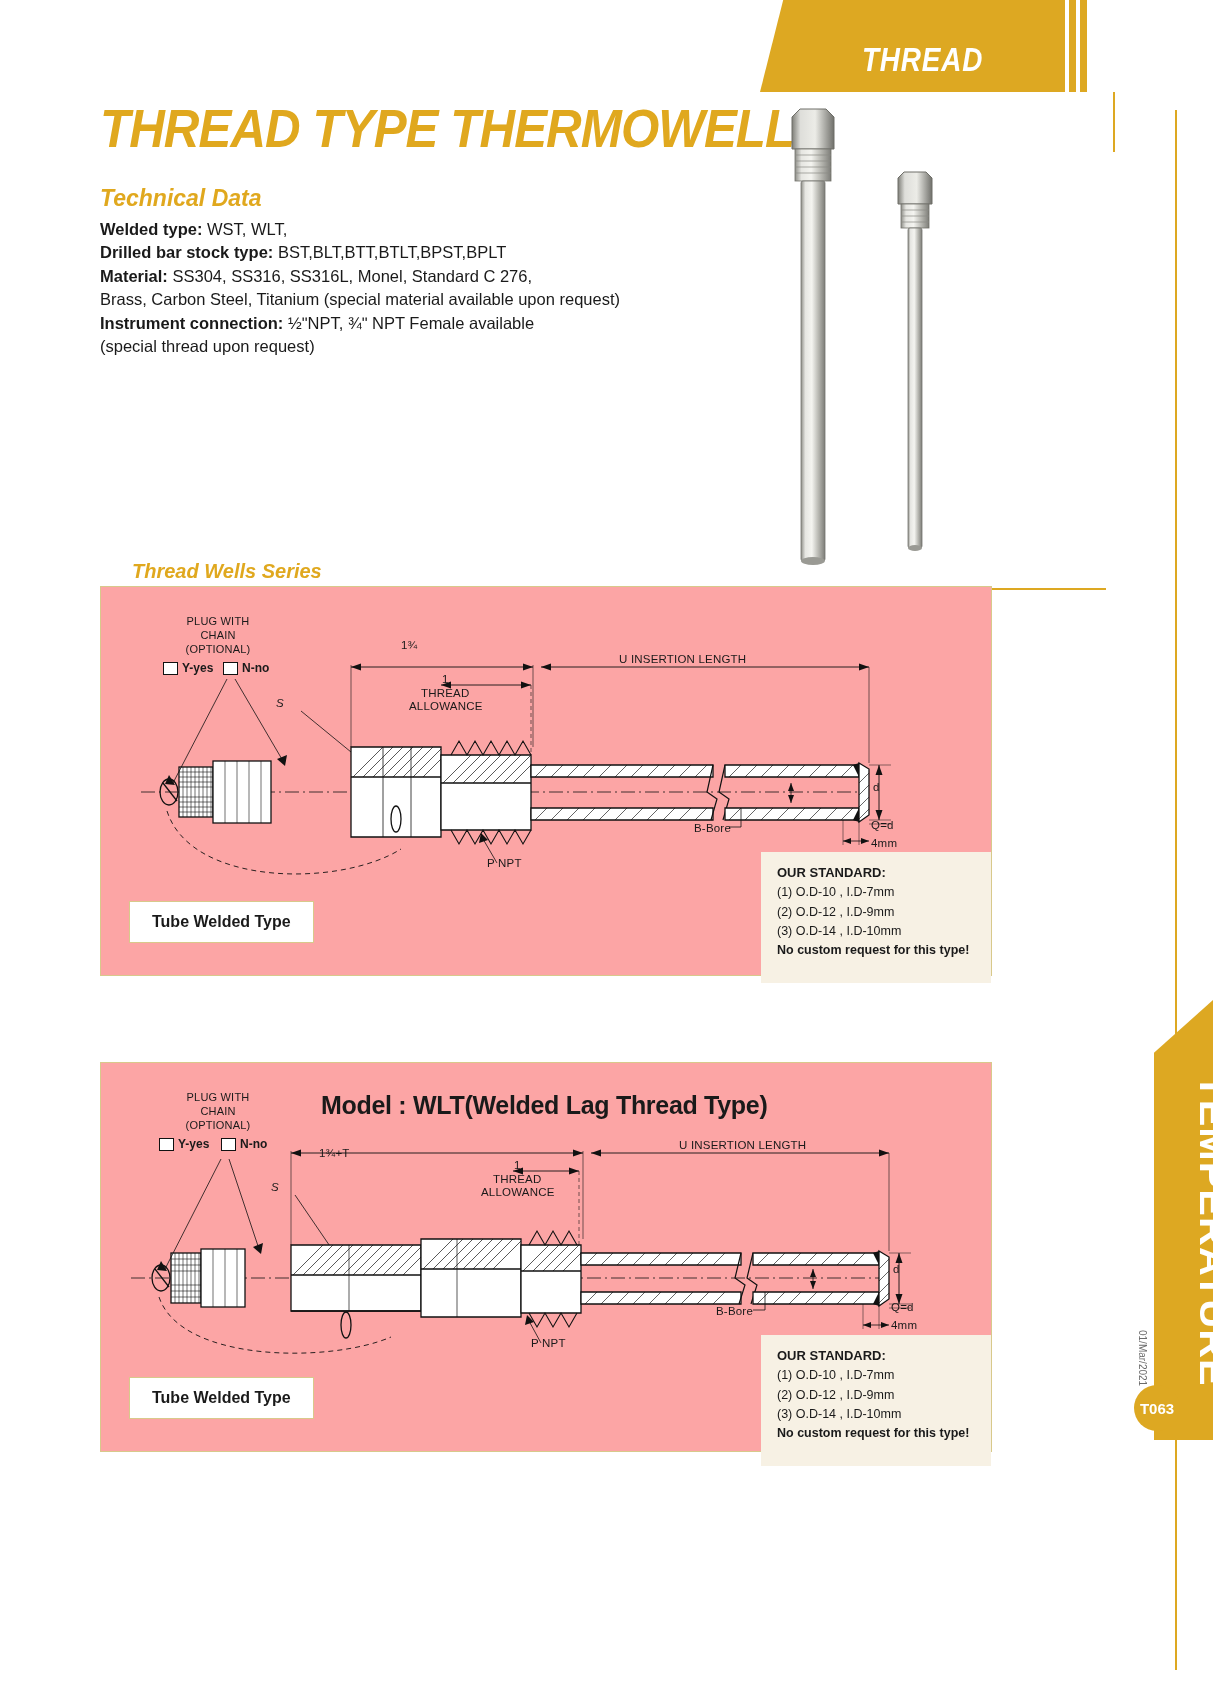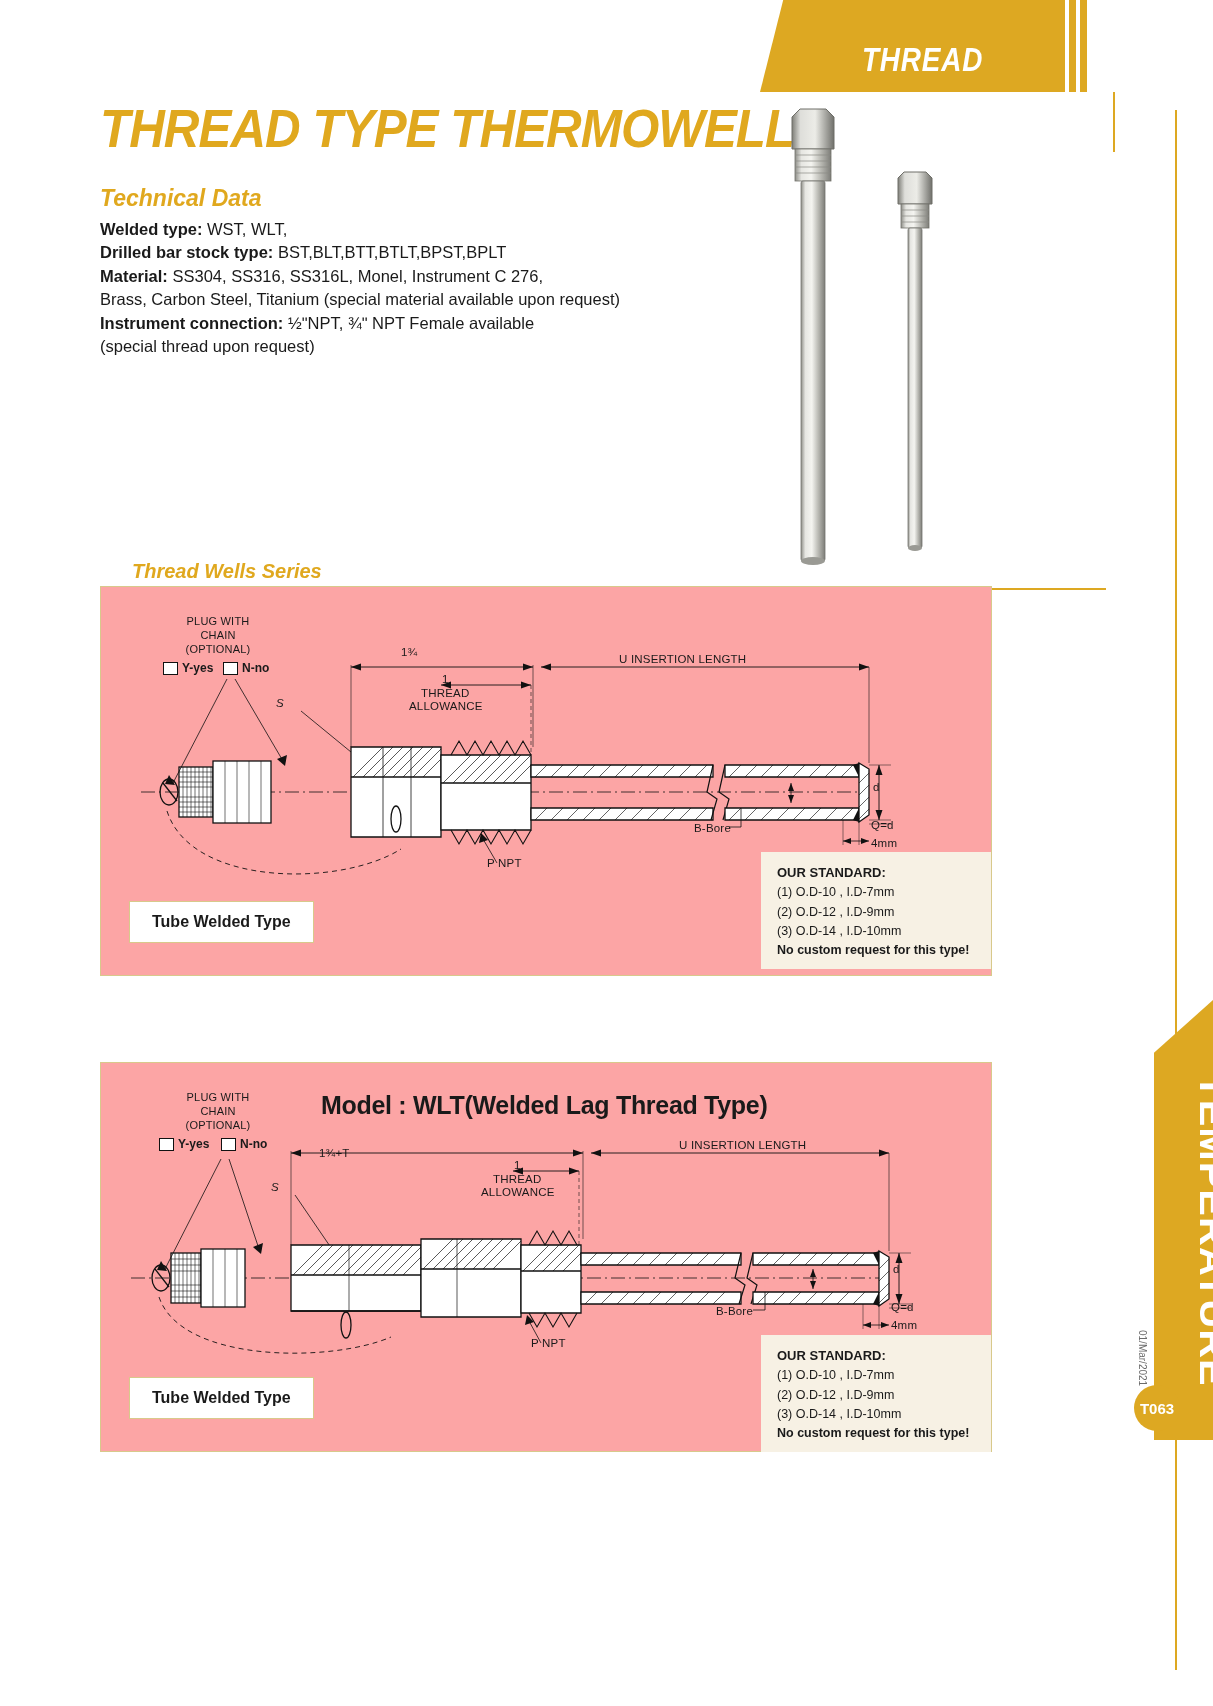--- a/index.html
+++ b/index.html
@@ -49,21 +49,21 @@
   #panel1{top:586px;height:388px;}
   #panel2{top:1062px;height:388px;}
 
   .plug-label{position:absolute;font-size:11px;line-height:1.25;text-align:center;letter-spacing:.2px;}
   .cbrow{position:absolute;font-size:12px;font-weight:bold;display:flex;align-items:center;gap:4px;}
   .cb{display:inline-block;width:13px;height:11px;border:1.4px solid #111;background:#fff;}
   .model-title{position:absolute;font-size:25px;font-weight:bold;letter-spacing:-.3px;}
   .dim{position:absolute;font-size:11.5px;letter-spacing:.2px;white-space:nowrap;}
   .tube-box{position:absolute;border:1.5px solid #d8c98b;background:#fff;padding:11px 22px;
             font-size:16px;font-weight:bold;}
-  .std-box{position:absolute;background:#f7f1e4;padding:11px 14px 8px 16px;font-size:12.5px;line-height:1.55;}
+  .std-box{position:absolute;background:#f7f1e4;padding:11px 14px 22px 16px;font-size:12.5px;line-height:1.55;}
   .std-box .h{font-weight:bold;font-size:13px;}
   .std-box .last{font-weight:bold;}
   svg{display:block;}
 </style>
 </head>
 <body>
 
 <div class="hdr-band"></div>
 <div class="hdr-band2"></div>
 <div class="hdr-stripes">
@@ -83,21 +83,21 @@
   </div>
   <div class="foot-date">01/Mar/2021</div>
   <div class="foot-page">T063</div>
 </div>
 
 <div class="main-title">THREAD TYPE THERMOWELLS</div>
 <div class="tech-head">Technical Data</div>
 <div class="tech-body" id="techlist">
     <div><b>Welded type:</b><span> WST, WLT,</span></div>
     <div><b>Drilled bar stock type:</b><span> BST,BLT,BTT,BTLT,BPST,BPLT</span></div>
-    <div><b>Material:</b><span> SS304, SS316, SS316L, Monel, Instrument C 276,</span></div>
+    <div><b>Material:</b><span> SS304, SS316, SS316L, Monel, Standard C 276,</span></div>
     <div><span>Brass, Carbon Steel, Titanium (special material available upon request)</span></div>
     <div><b>Instrument connection:</b><span> ½ʺNPT, ¾ʺ NPT Female available</span></div>
     <div><span>(special thread upon request)</span></div>
   </div>
 
 <div class="series-head">Thread Wells Series</div>
 <div class="series-rule"></div>
 
 <svg class="photo" style="top:105px;left:770px;" width="90" height="470" viewBox="0 0 90 470">
   <defs>
@@ -146,21 +146,21 @@
   <div class="cbrow" style="top:74px;left:62px;">
     <span class="cb"></span>
     <span>Y-yes</span>
   </div>
   <div class="cbrow" style="top:74px;left:122px;">
     <span class="cb"></span>
     <span>N-no</span>
   </div>
 
 
-  <div class="dim" style="top:59px;left:300px;text-align:center;">1¾</div>
+  <div class="dim" style="top:52px;left:300px;text-align:center;">1¾</div>
   <div class="dim" style="top:86px;left:341px;">1</div>
   <div class="dim" style="top:100px;left:320px;">THREAD</div>
   <div class="dim" style="top:113px;left:308px;">ALLOWANCE</div>
   <div class="dim" style="top:66px;left:518px;">U INSERTION LENGTH</div>
   <div class="dim" style="top:194px;left:772px;">d</div>
   <div class="dim" style="top:232px;left:770px;">Q=d</div>
   <div class="dim" style="top:250px;left:770px;">4mm</div>
   <div class="dim" style="top:235px;left:593px;">B-Bore</div>
   <div class="dim" style="top:270px;left:386px;">P NPT</div>
   <div class="dim" style="top:110px;left:175px;font-style:italic;">S</div>

